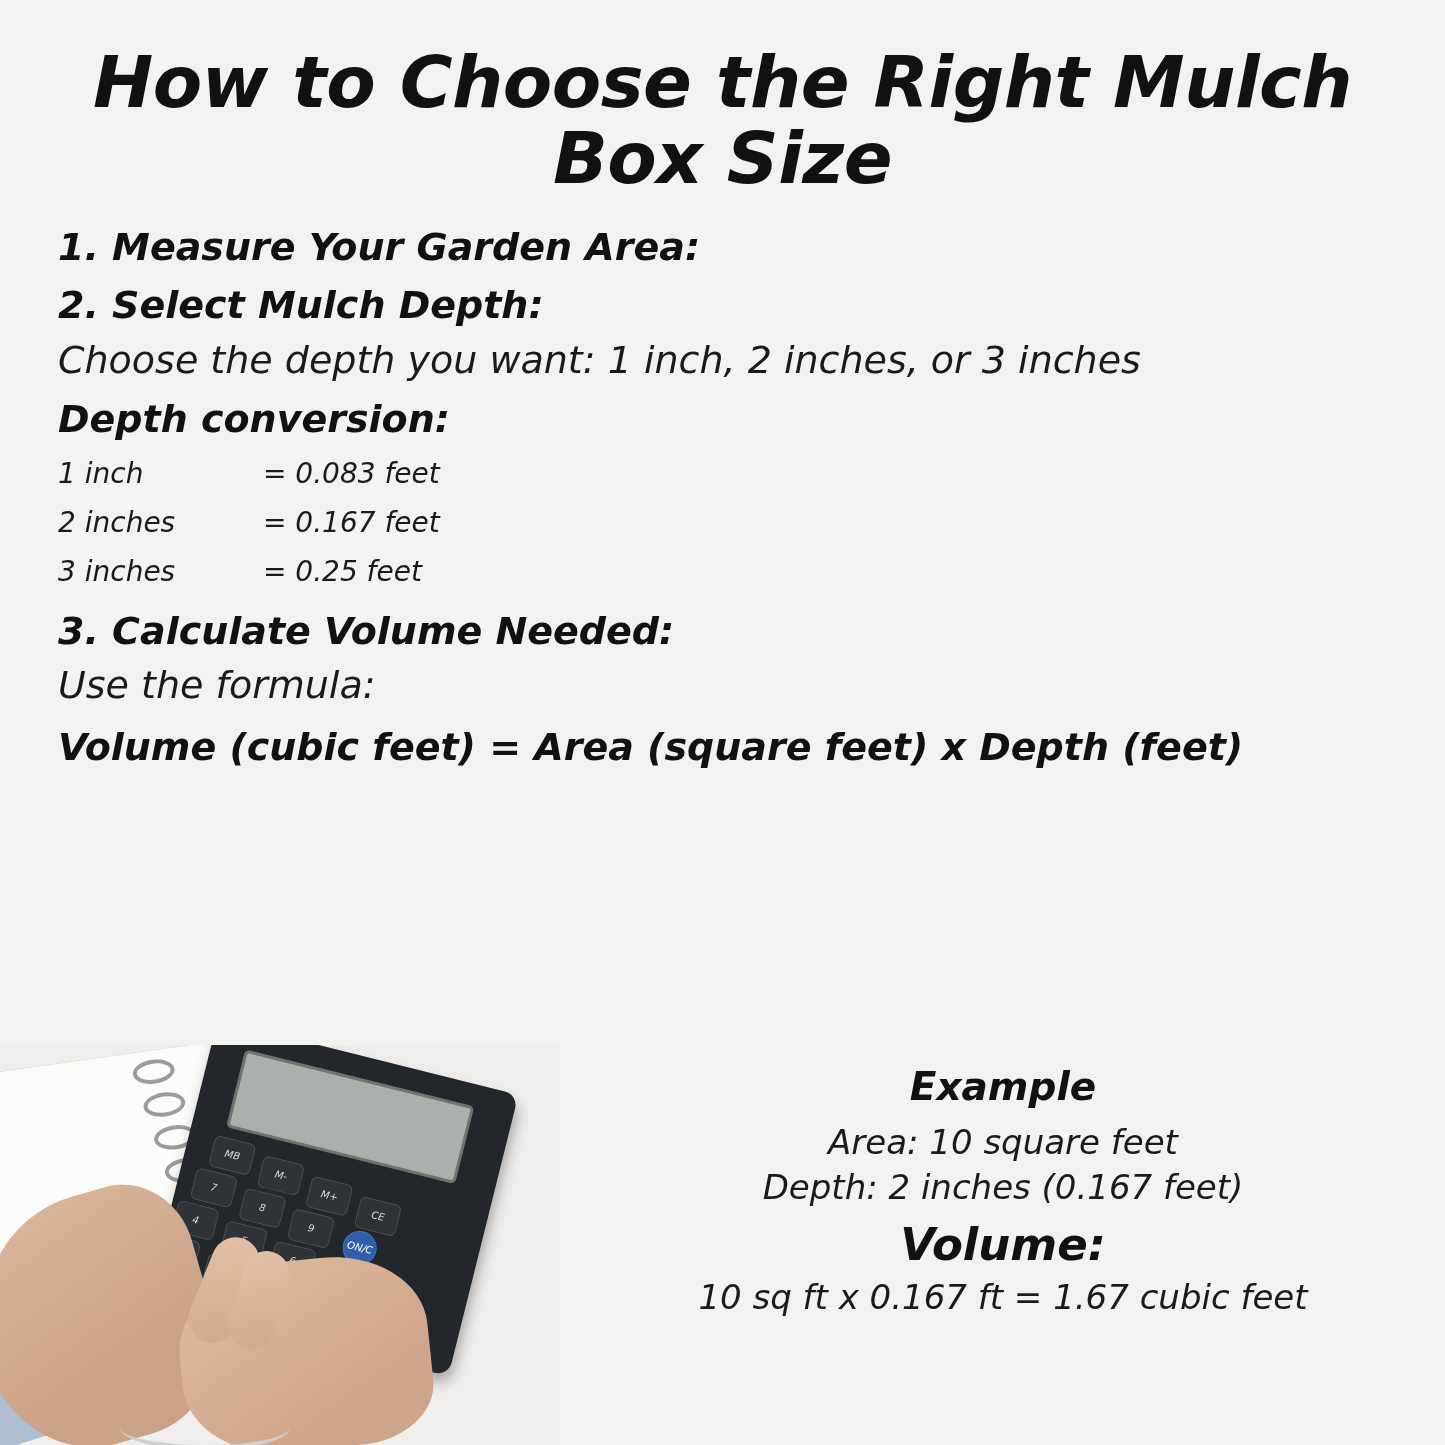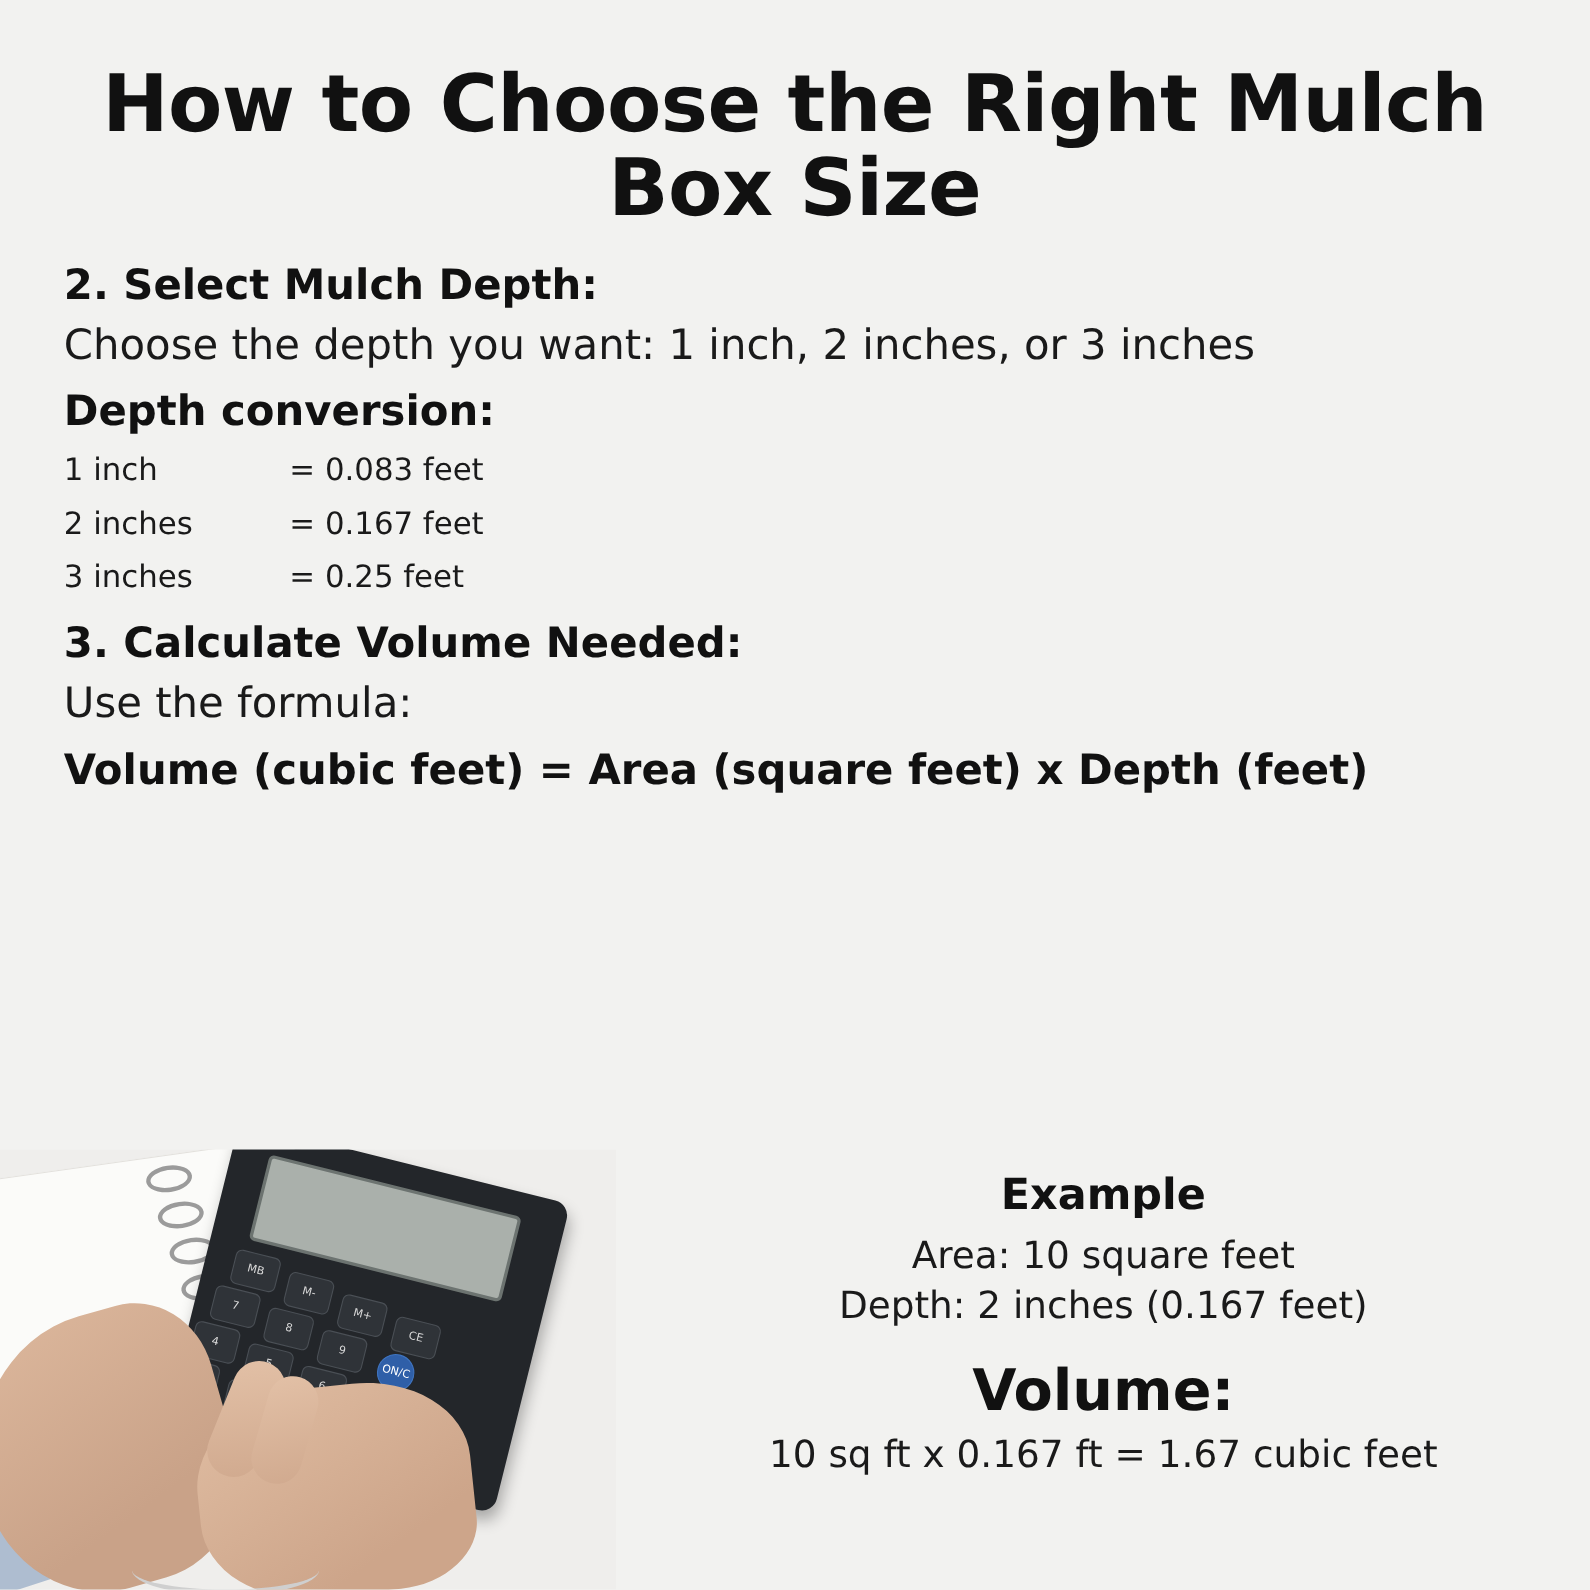--- a/index.html
+++ b/index.html
@@ -13,21 +13,22 @@
     font-family: "DejaVu Sans", sans-serif;
     color: #1a1a1a;
     overflow: hidden;
     position: relative;
   }
   .page {
     position: relative;
     width: 1445px;
     height: 1445px;
     box-sizing: border-box;
-    padding: 42px 46px 0 46px;
+    padding: 30px 46px 0 46px;
+    font-style: italic;
   }
   .title {
     font-size: 72px;
     font-weight: bold;
     line-height: 1.06;
     text-align: center;
     letter-spacing: -0.5px;
     margin: 14px 0 0 0;
     color: #111;
   }
@@ -91,25 +92,25 @@
     line-height: 1.25;
     margin-bottom: 8px;
     color: #111;
   }
   .example-line {
     font-size: 34px;
     line-height: 1.34;
     color: #1a1a1a;
   }
   .example-strong {
-    font-size: 52px;
+    font-size: 45px;
     font-weight: bold;
     line-height: 1.34;
     color: #111;
-    margin-top: 20px;
+    margin-top: 4px;
   }
   
   .photo {
     position: absolute;
     left: 0;
     top: 0;
     width: 560px;
     height: 400px;
     overflow: hidden;
   }
@@ -247,20 +248,21 @@
 </style>
 </head>
 <body>
 
 <div class="page">
 
   <h1 class="title">How to Choose the Right Mulch Box Size</h1>
 
   <div class="steps">
 
+    <div class="step-head">1. Measure Your Garden Area:</div>
 
     <div class="step-head">2. Select Mulch Depth:</div>
     <div class="step-body">Choose the depth you want: 1 inch, 2 inches, or 3 inches</div>
 
     <div class="step-head">Depth conversion:</div>
 
     <table class="conv-table">
       <tbody>
           <tr>
         <td class="conv-unit">1 inch</td>

